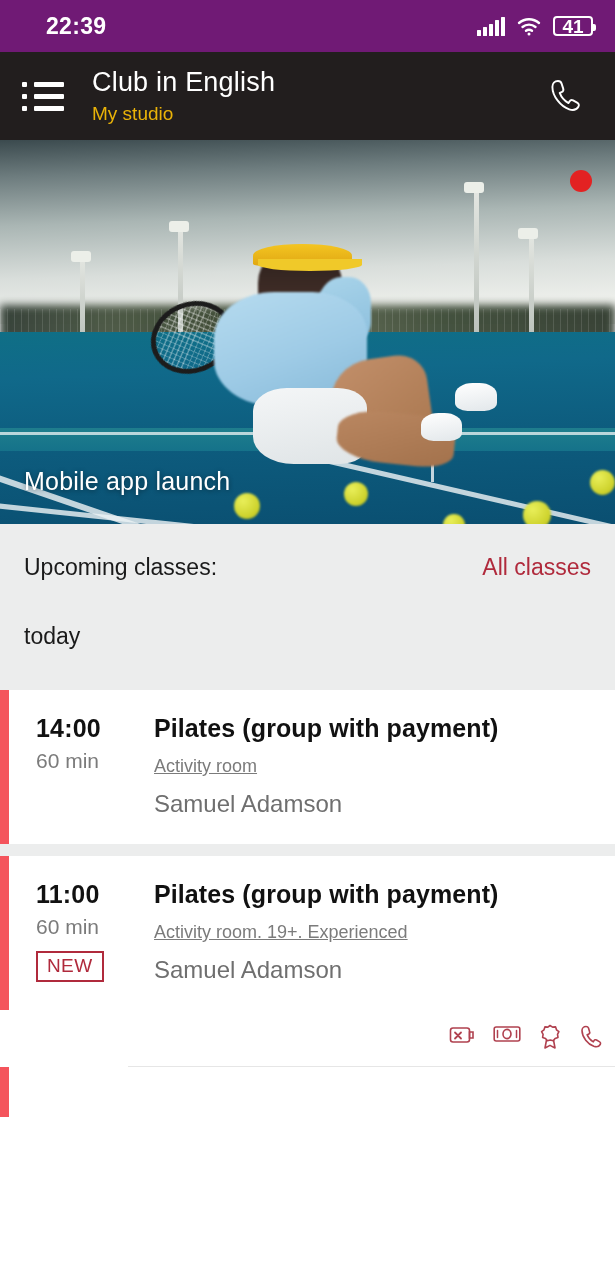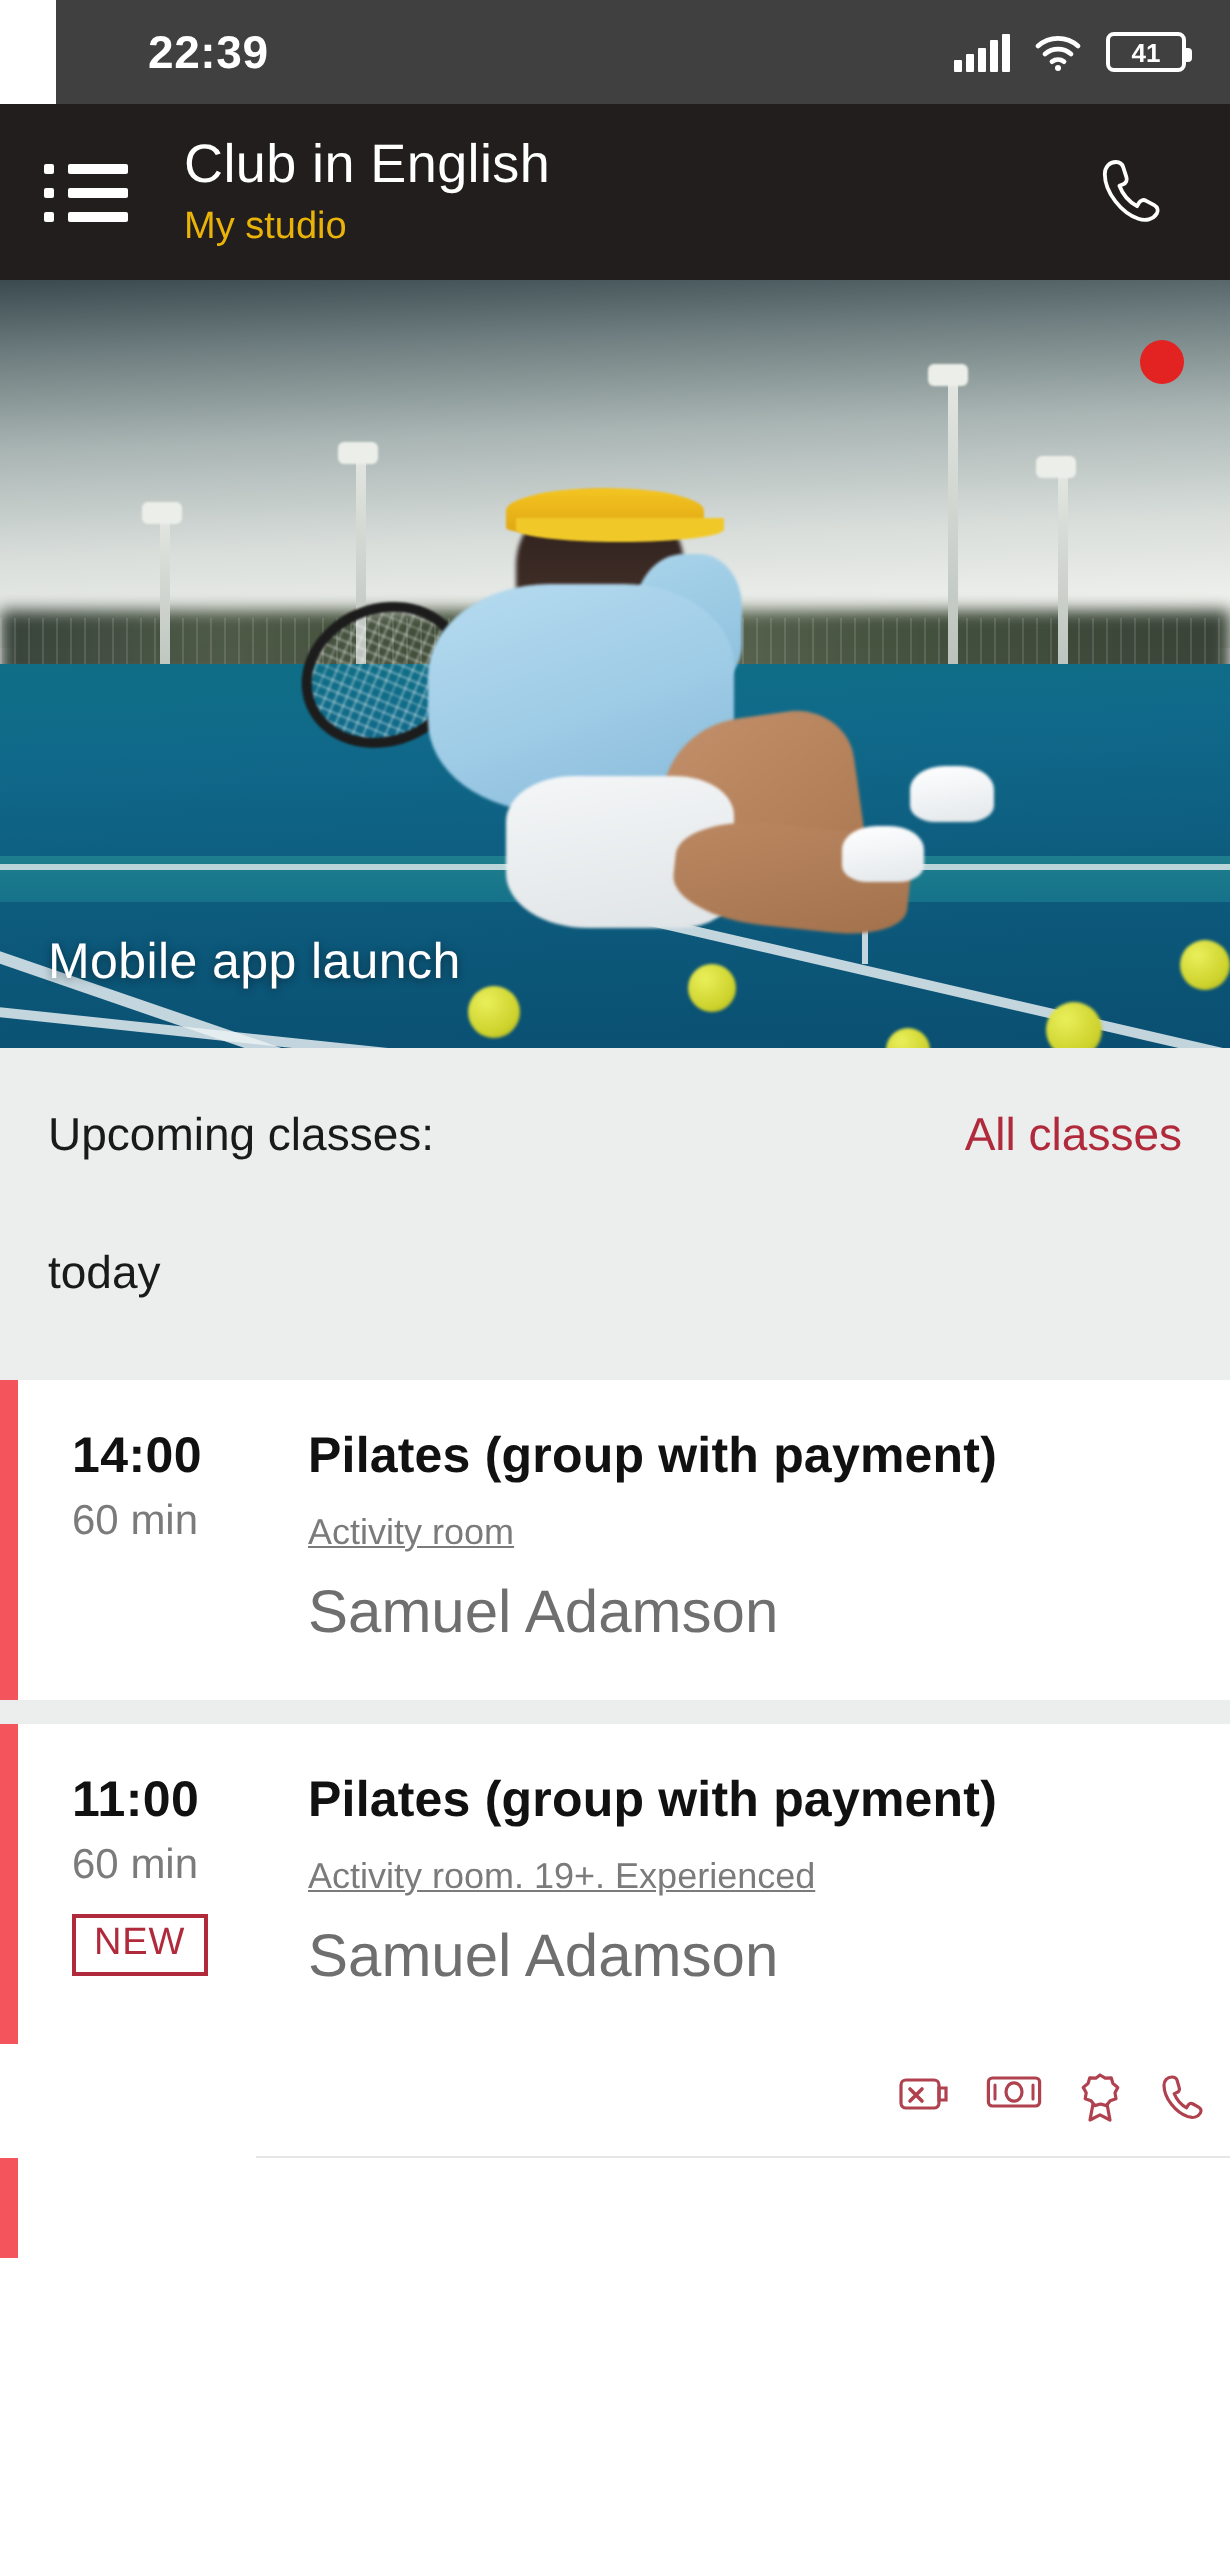--- a/index.html
+++ b/index.html
@@ -6,42 +6,41 @@
   html, body {
     width: 615px; height: 1280px;
     background: #ffffff;
     font-family: "Liberation Sans", sans-serif;
     overflow: hidden;
   }
   .phone { position: relative; width: 615px; height: 1280px; overflow: hidden; background:#fff; }
 
   
   .statusbar {
-    height: 52px; background: #404040; color: #ffffff;
+    height: 52px; background: #701a75; color: #ffffff;
     display: flex; align-items: center; justify-content: space-between;
     padding: 0 22px 0 46px;
-    margin-left: 28px;
   }
   .status-time { font-size: 23px; font-weight: bold; letter-spacing: .3px; }
   .status-icons { display: flex; align-items: center; gap: 12px; }
 
   
   .sig { display: flex; align-items: flex-end; gap: 2px; height: 19px; }
   .sig i { display:block; width: 4px; background: #fff; border-radius: .5px; }
   .sig i:nth-child(1){ height: 6px; } .sig i:nth-child(2){ height: 9px; }
   .sig i:nth-child(3){ height: 12px;} .sig i:nth-child(4){ height: 16px;}
   .sig i:nth-child(5){ height: 19px;}
 
   .wifi { width: 24px; height: 19px; position: relative; }
   .batt {
     width: 40px; height: 20px; border: 2px solid #fff; border-radius: 4px;
     display:flex; align-items:center; justify-content:center; position: relative;
   }
   .batt::after{ content:""; position:absolute; right:-5px; top:6px; width:3px; height:7px; background:#fff; border-radius:0 2px 2px 0; }
-  .batt span { font-size: 13px; font-weight: bold; line-height:1; }
+  .batt span { font-size: 19px; font-weight: bold; line-height:1; }
 
   
   .appbar {
     height: 88px; background: #221e1e; color: #fff;
     display: flex; align-items: center; padding: 0 28px 0 22px;
   }
   .menu-icon { width: 46px; height: 40px; display:flex; flex-direction:column; justify-content:center; gap:7px; cursor:pointer; }
   .menu-row { display:flex; align-items:center; gap:7px; }
   .menu-row .dot { width:5px; height:5px; background:#fff; border-radius:1px; }
   .menu-row .line { width:30px; height:5px; background:#fff; border-radius:1px; }
@@ -136,21 +135,21 @@
   .card-left { width: 128px; flex: 0 0 128px; padding-left: 14px; }
   .card-time { font-size: 25px; font-weight: bold; color:#111; letter-spacing:.2px; }
   .card-dur { font-size: 21px; color:#7b7b7b; margin-top: 6px; }
   .badge-new {
     display:inline-block; margin-top: 12px; padding: 2px 9px 3px 9px;
     border: 2px solid #b02a3c; color:#b02a3c; font-size: 19px; letter-spacing:.4px;
   }
   .card-right { flex: 1; padding-left: 4px; }
   .card-title { font-size: 25px; font-weight: bold; color:#111; letter-spacing:.1px; }
   .card-room { font-size: 18px; color:#7b7b7b; margin-top: 13px; text-decoration: underline; }
-  .card-coach { font-size: 30px; color:#6f6f6f; margin-top: 13px; }
+  .card-coach { font-size: 24px; color:#6f6f6f; margin-top: 13px; }
 
   .icon-row { display:flex; justify-content:flex-end; gap: 18px; margin-top: 14px; padding-right: 12px; }
   .icon-row svg { display:block; }
   .card-divider { height:1px; background:#e6e6e6; margin: 16px 0 0 128px; }
 
   .separator { height: 12px; background:#eceded; }
 </style>
 </head>
 <body>
 

